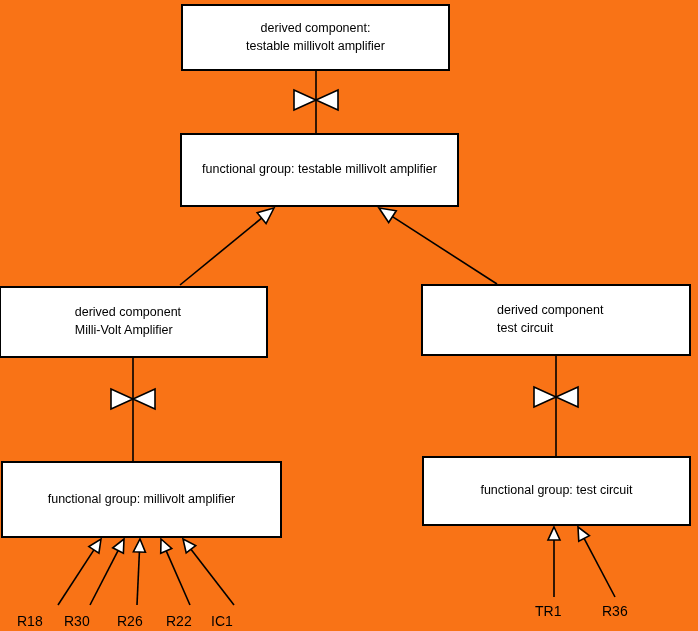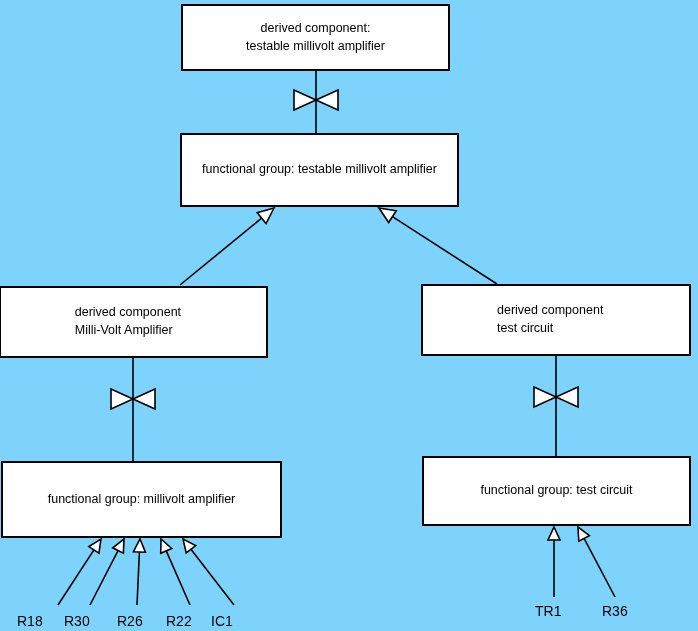--- a/index.html
+++ b/index.html
@@ -10,21 +10,21 @@
   body {
     width: 698px;
     height: 631px;
     overflow: hidden;
     font-family: "Liberation Sans", sans-serif;
   }
   #diagram-root {
     position: relative;
     width: 698px;
     height: 631px;
-    background: #7dd3fc;
+    background: #f97316;
   }
   svg#diagram {
     display: block;
     width: 698px;
     height: 631px;
   }
   .box {
     fill: #ffffff;
     stroke: #000000;
     stroke-width: 2;

